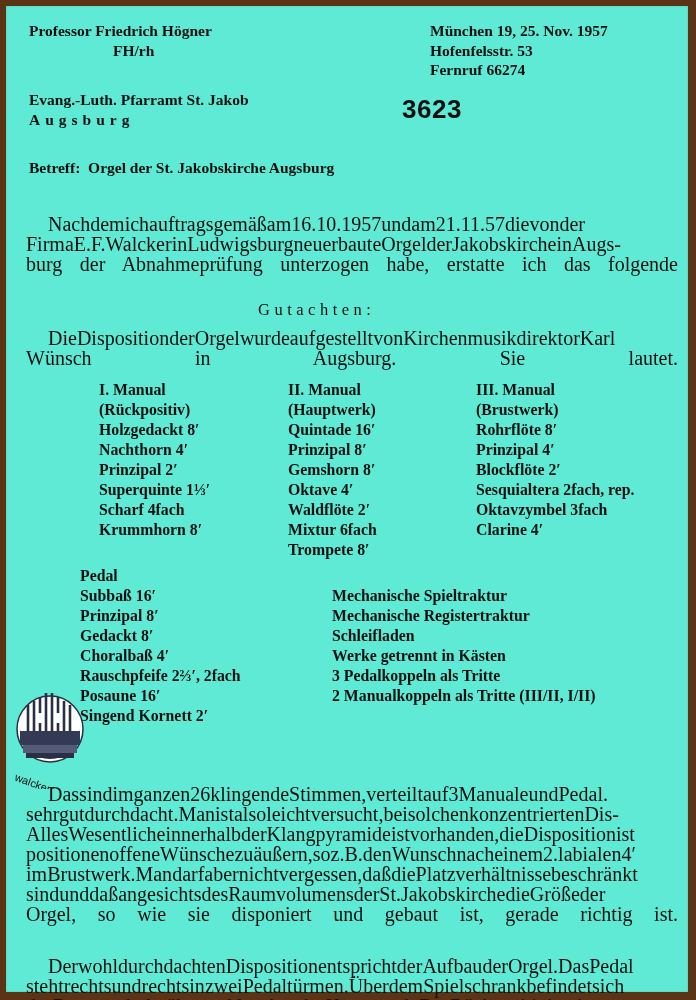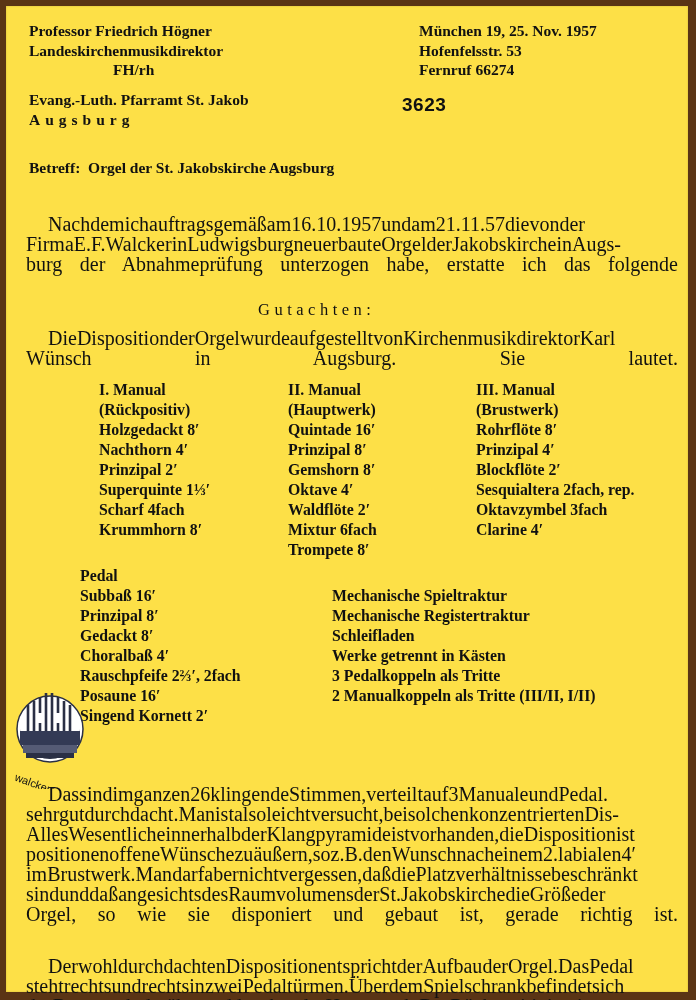--- a/index.html
+++ b/index.html
@@ -5,52 +5,51 @@
     html, body { margin: 0; padding: 0; }
     body {
       width: 696px; height: 1000px;
       background: #5a3415;
       position: relative; overflow: hidden;
       font-family: "DejaVu Serif", serif;
       color: #111;
     }
     .page {
       position: absolute; left: 6px; top: 6px; width: 682px; height: 986px;
-      background: #fde047;
+      background: #5eead4;
       box-shadow: inset 0 0 2px rgba(0,0,0,0.2);
     }
     .abs { position: absolute; white-space: nowrap; }
     .hdr { font-family: "Liberation Serif", serif; font-size: 15.5px; line-height: 19.5px; font-weight: bold; }
     .hdr .row { height: 19.5px; }
     .spaced { letter-spacing: 5px; }
-    .refnum { font-family: "Liberation Sans", sans-serif; font-weight: bold; font-size: 19px; letter-spacing: 0.5px; }
+    .refnum { font-family: "Liberation Sans", sans-serif; font-weight: bold; font-size: 26px; letter-spacing: 0.5px; }
     .body {
       font-family: "Liberation Serif", serif; font-size: 20px; line-height: 20px;
       text-align: justify; text-align-last: justify;
     }
     .body .ln { display: block; height: 20px; white-space: nowrap; overflow: visible; }
     .j { display: flex; justify-content: space-between; }
     .heading { font-family: "Liberation Serif", serif; font-size: 16.5px; letter-spacing: 4.5px; }
     .col { font-family: "Liberation Serif", serif; font-size: 15.8px; line-height: 20px; font-weight: bold; }
     .col .it { font-weight: bold; }
     .col div { height: 20px; }
     .logo { position: absolute; left: 8px; top: 683px; width: 80px; height: 100px; }
   </style>
 </head>
 <body>
 
 <div class="page">
 
   <div class="abs hdr" style="left:23px; top:15px;">
     <div class="row">Professor Friedrich Högner</div>
-    <div class="row">Landeskirchenmusikdirektor</div>
     <div class="row" style="padding-left:84px;">FH/rh</div>
   </div>
 
-  <div class="abs hdr" style="left:413px; top:15px;">
+  <div class="abs hdr" style="left:424px; top:15px;">
     <div class="row">München 19, 25. Nov. 1957</div>
     <div class="row">Hofenfelsstr. 53</div>
     <div class="row">Fernruf 66274</div>
   </div>
 
   <div class="abs hdr" style="left:23px; top:84px;">
     <div class="row">Evang.-Luth. Pfarramt St. Jakob</div>
     <div class="row spaced">Augsburg</div>
   </div>
 

